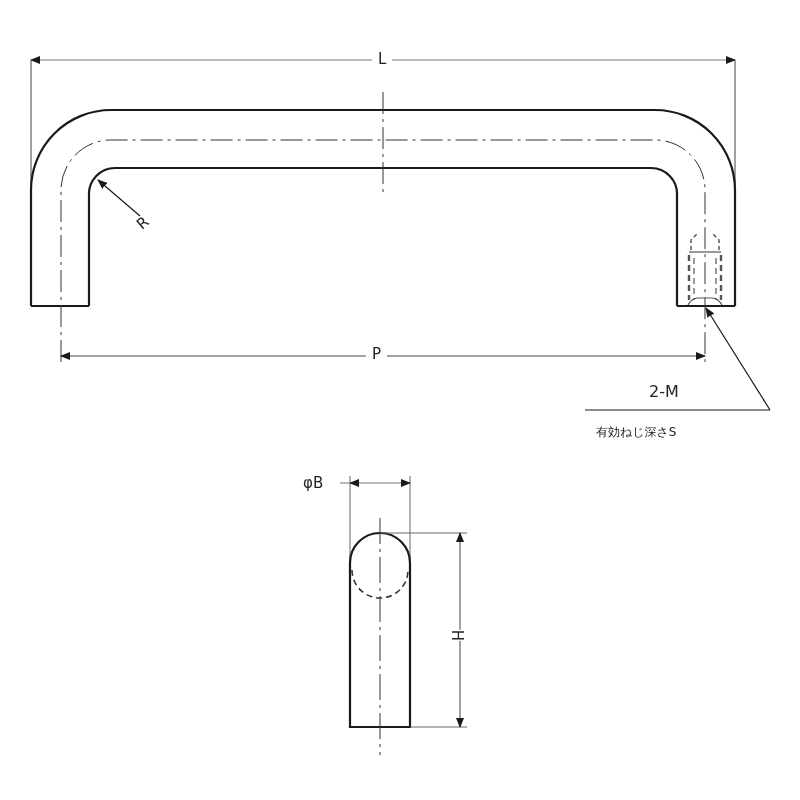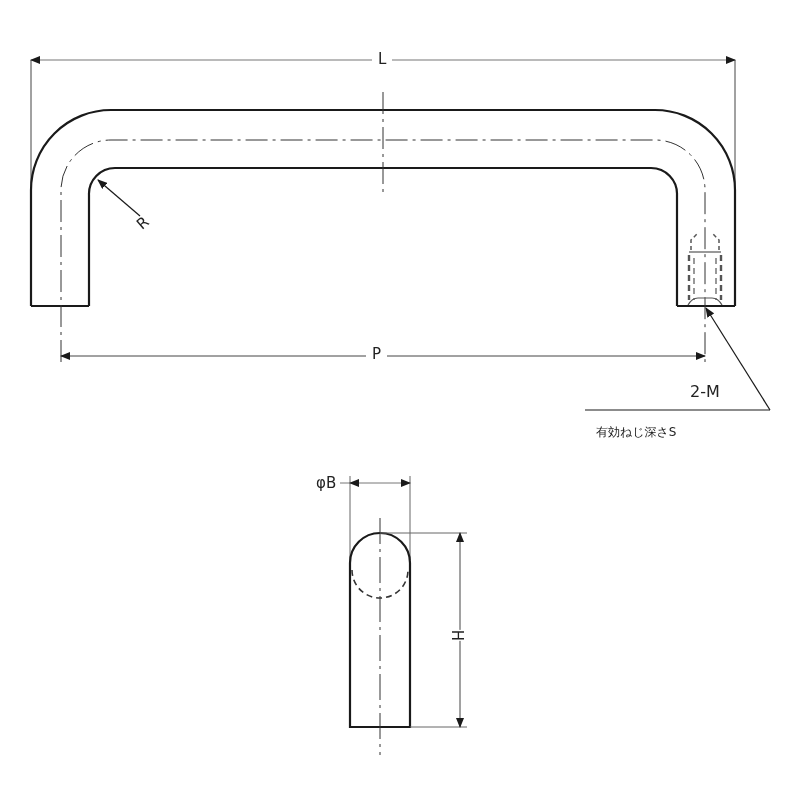--- a/index.html
+++ b/index.html
@@ -2,23 +2,23 @@
 <html><head>
 <meta charset="utf-8">
 <style>
   html, body { margin: 0; padding: 0; background: #ffffff; }
   body { width: 800px; height: 800px; position: relative; overflow: hidden; font-family: "DejaVu Sans", sans-serif; }
   svg { position: absolute; left: 0; top: 0; }
   .lbl { position: absolute; color: #222; font-family: "DejaVu Sans", sans-serif; background: #fff; line-height: 1; white-space: nowrap; }
   .lbl-L { left: 372px; top: 52px; font-size: 15px; padding: 0 6px; }
   .lbl-P { left: 366px; top: 347px; font-size: 15px; padding: 0 6px; }
   .lbl-R { left: 138px; top: 216px; font-size: 15px; transform: rotate(-40deg); background: transparent; }
-  .lbl-2M { left: 690px; top: 384px; font-size: 16px; background: transparent; }
+  .lbl-2M { left: 649px; top: 384px; font-size: 16px; background: transparent; }
   .lbl-S { left: 596px; top: 426px; font-size: 12px; background: transparent; }
-  .lbl-B { left: 316px; top: 476px; font-size: 15px; background: transparent; }
+  .lbl-B { left: 303px; top: 476px; font-size: 15px; background: transparent; }
   .lbl-H { left: 451px; top: 624px; font-size: 15px; transform: rotate(90deg); padding: 4px 0; }
 </style>
 </head>
 <body>
 
 <svg width="800" height="800" viewBox="0 0 800 800">
   <defs>
     <marker id="arr" markerWidth="10" markerHeight="8" refX="9" refY="4" orient="auto-start-reverse" markerUnits="userSpaceOnUse">
       <path d="M0,0 L10,4 L0,8 Z" fill="#1a1a1a"></path>
     </marker>

